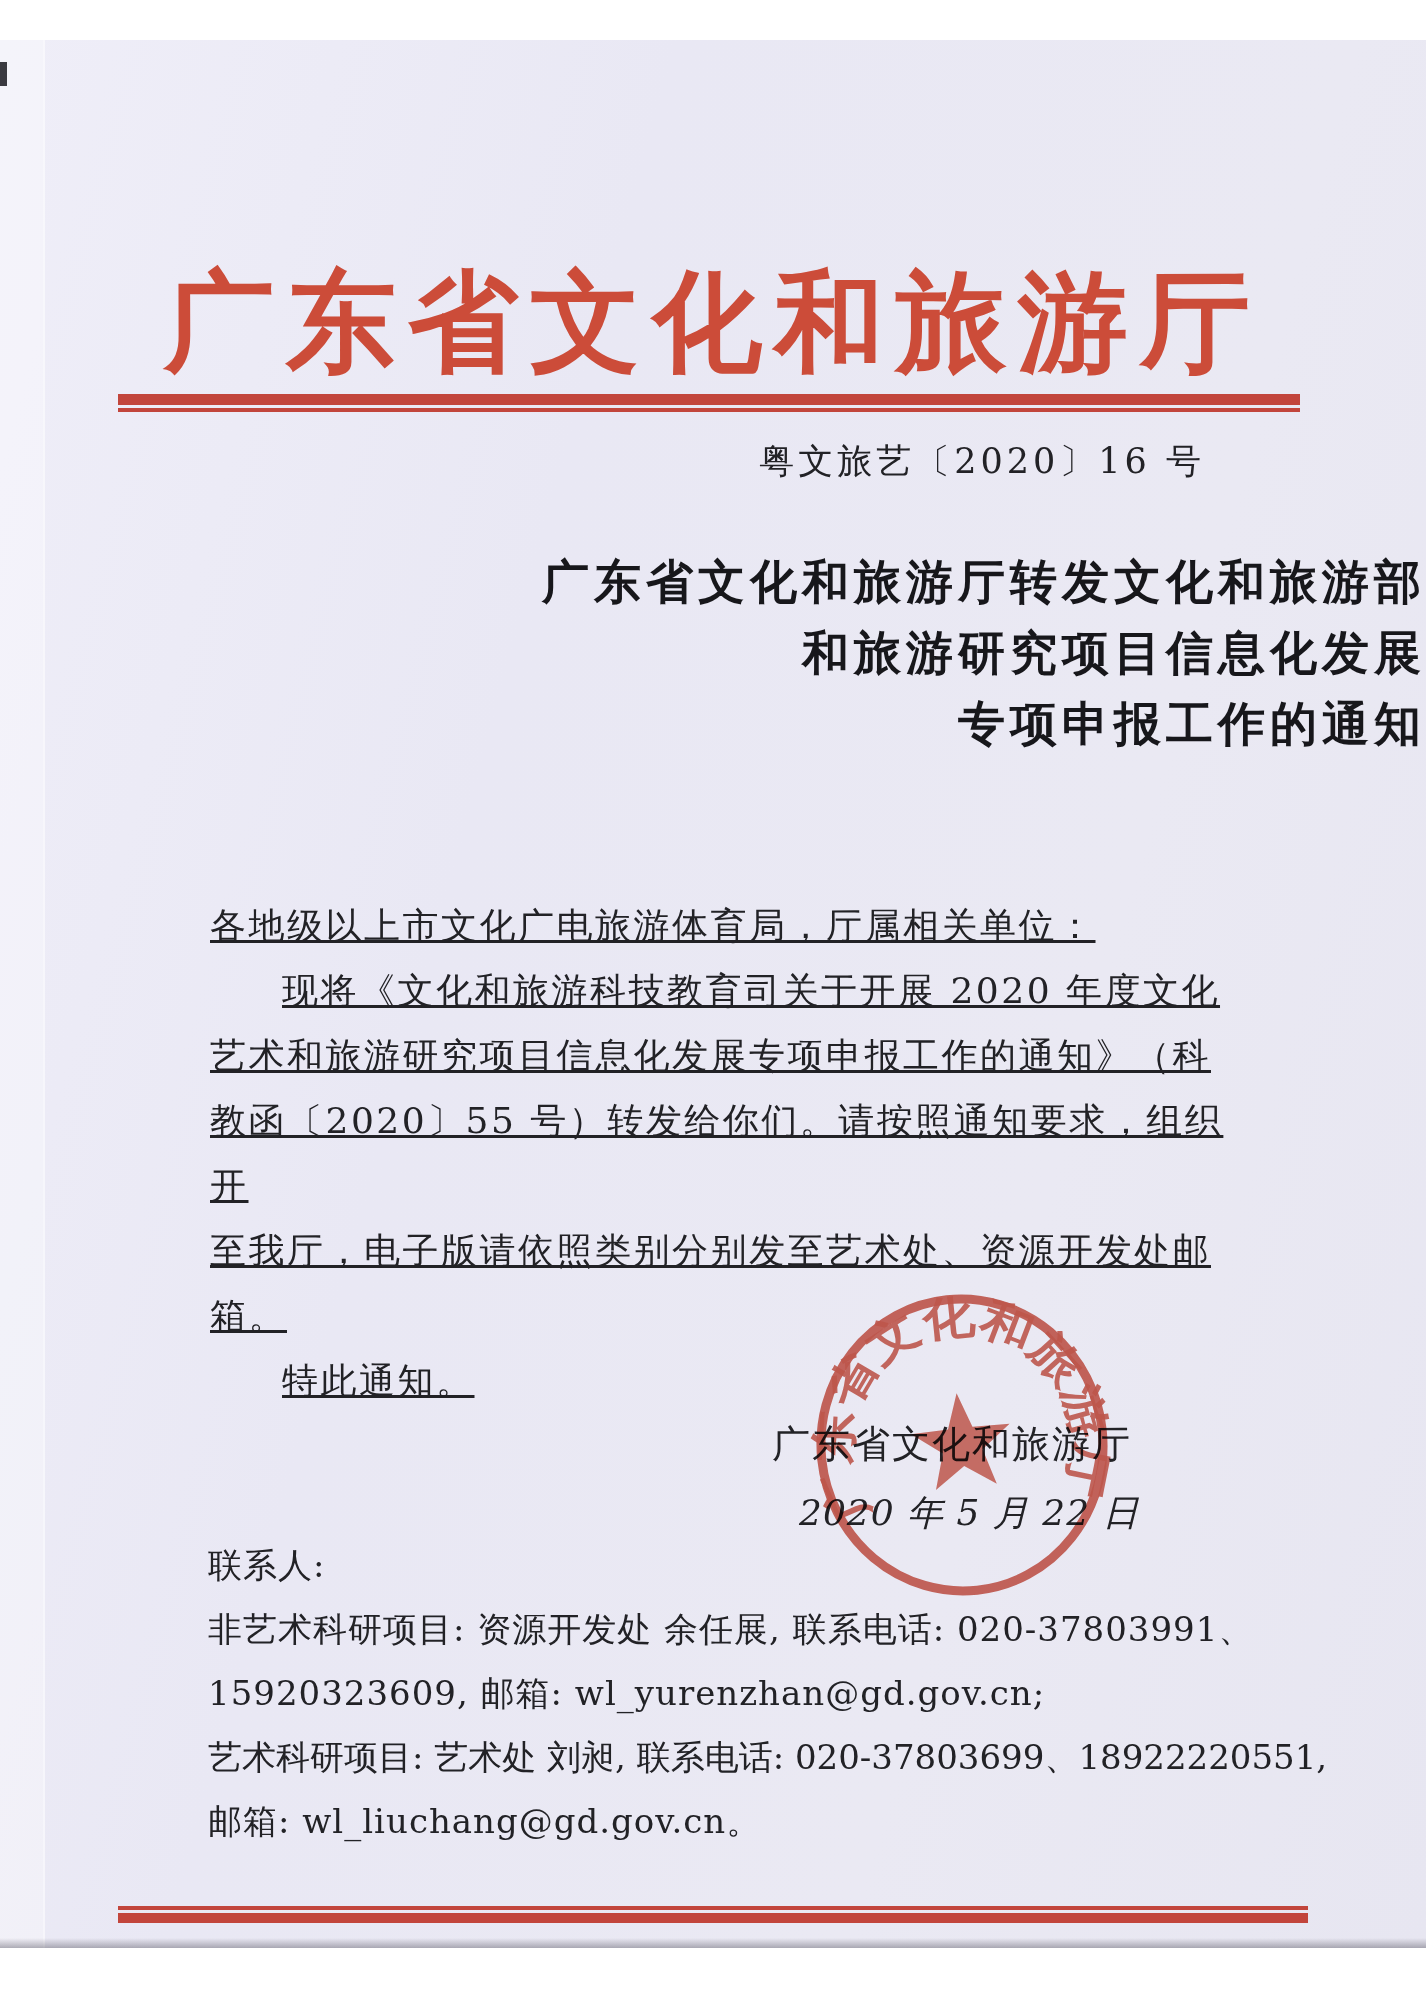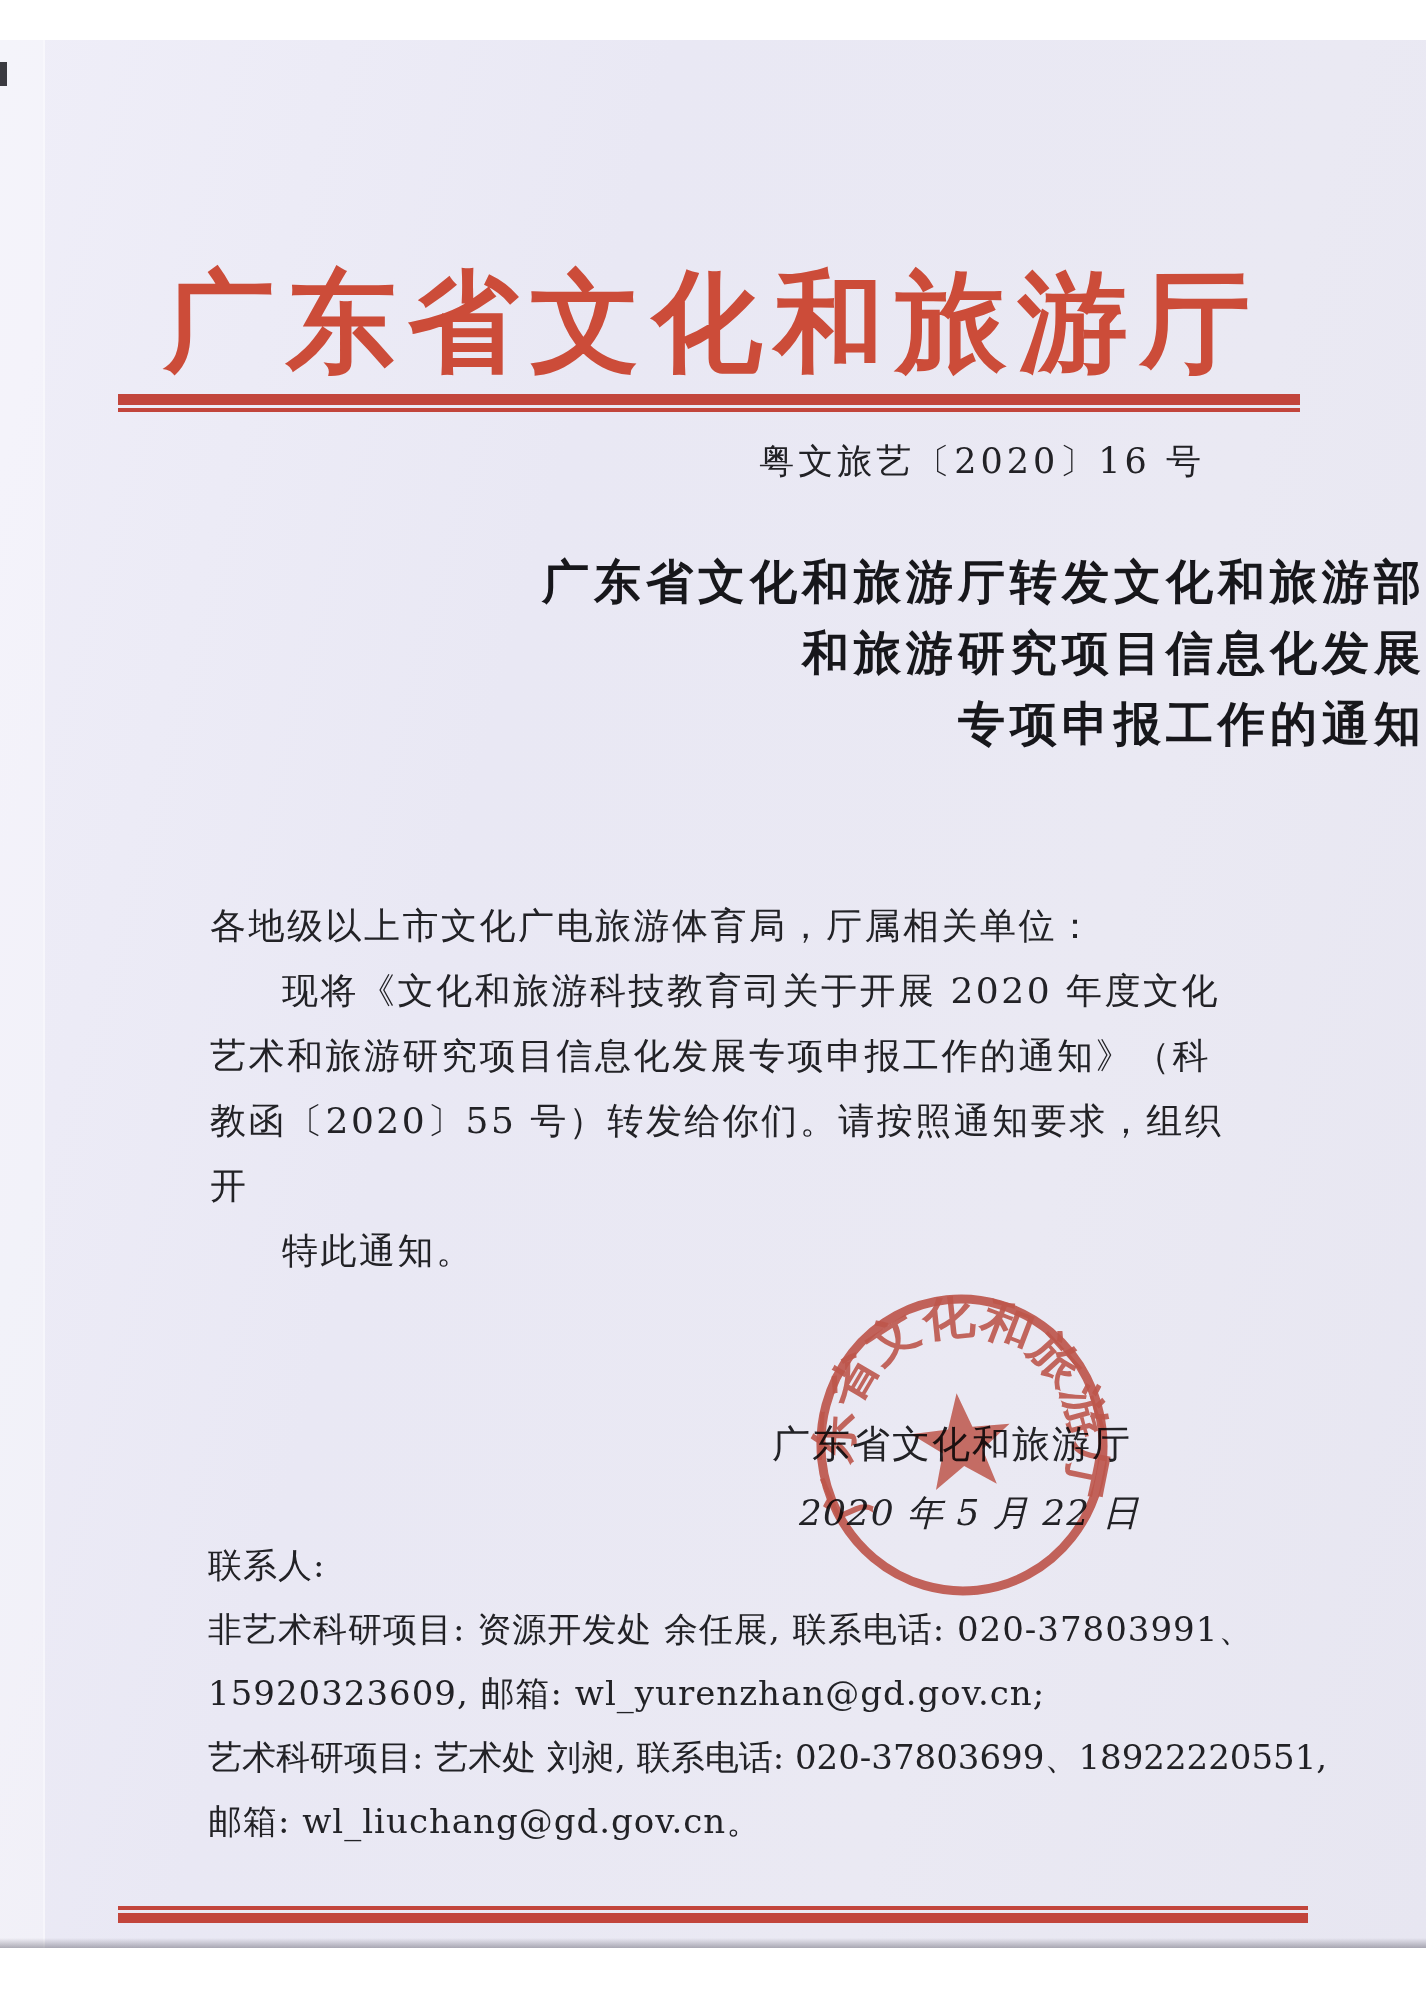--- a/index.html
+++ b/index.html
@@ -41,21 +41,21 @@
   }
 
   .notice-title{
     position:absolute;top:506px;left:0;width:1426px;
     text-align:right;font-weight:bold;font-size:47px;line-height:71px;
     letter-spacing:5px;color:#17171b;
   }
 
   .body-block{
     position:absolute;top:853px;left:210px;width:1040px;
-    font-size:36px;line-height:65px;letter-spacing:2.5px;
+    font-size:36px;line-height:65px;letter-spacing:2.5px;text-decoration:underline;
   }
   .body-block .indent{padding-left:72px;}
 
   .signature-org{
     position:absolute;left:772px;top:1379px;
     font-size:38px;letter-spacing:2px;white-space:nowrap;
   }
   .signature-date{
     position:absolute;left:799px;top:1449px;
     font-size:36px;letter-spacing:1px;white-space:nowrap;font-style:italic;
@@ -95,20 +95,21 @@
     <div>广东省文化和旅游厅转发文化和旅游部</div>
     <div>和旅游研究项目信息化发展</div>
     <div>专项申报工作的通知</div>
   </div>
 
   <div class="body-block">
     <div>各地级以上市文化广电旅游体育局，厅属相关单位：</div>
     <div class="indent">现将《文化和旅游科技教育司关于开展 2020 年度文化</div>
     <div>艺术和旅游研究项目信息化发展专项申报工作的通知》（科</div>
     <div>教函〔2020〕55 号）转发给你们。请按照通知要求，组织开</div>
+    <div>至我厅，电子版请依照类别分别发至艺术处、资源开发处邮箱。</div>
     <div class="indent">特此通知。</div>
   </div>
 
   <div class="signature-org">广东省文化和旅游厅</div>
   <div class="signature-date">2020 年 5 月 22 日</div>
 
   <svg class="seal" viewBox="0 0 300 308" xmlns="http://www.w3.org/2000/svg">
     <defs>
       <path id="sealArc" d="M 56,215 A 112,112 0 1 1 244,215" fill="none"></path>
     </defs>

